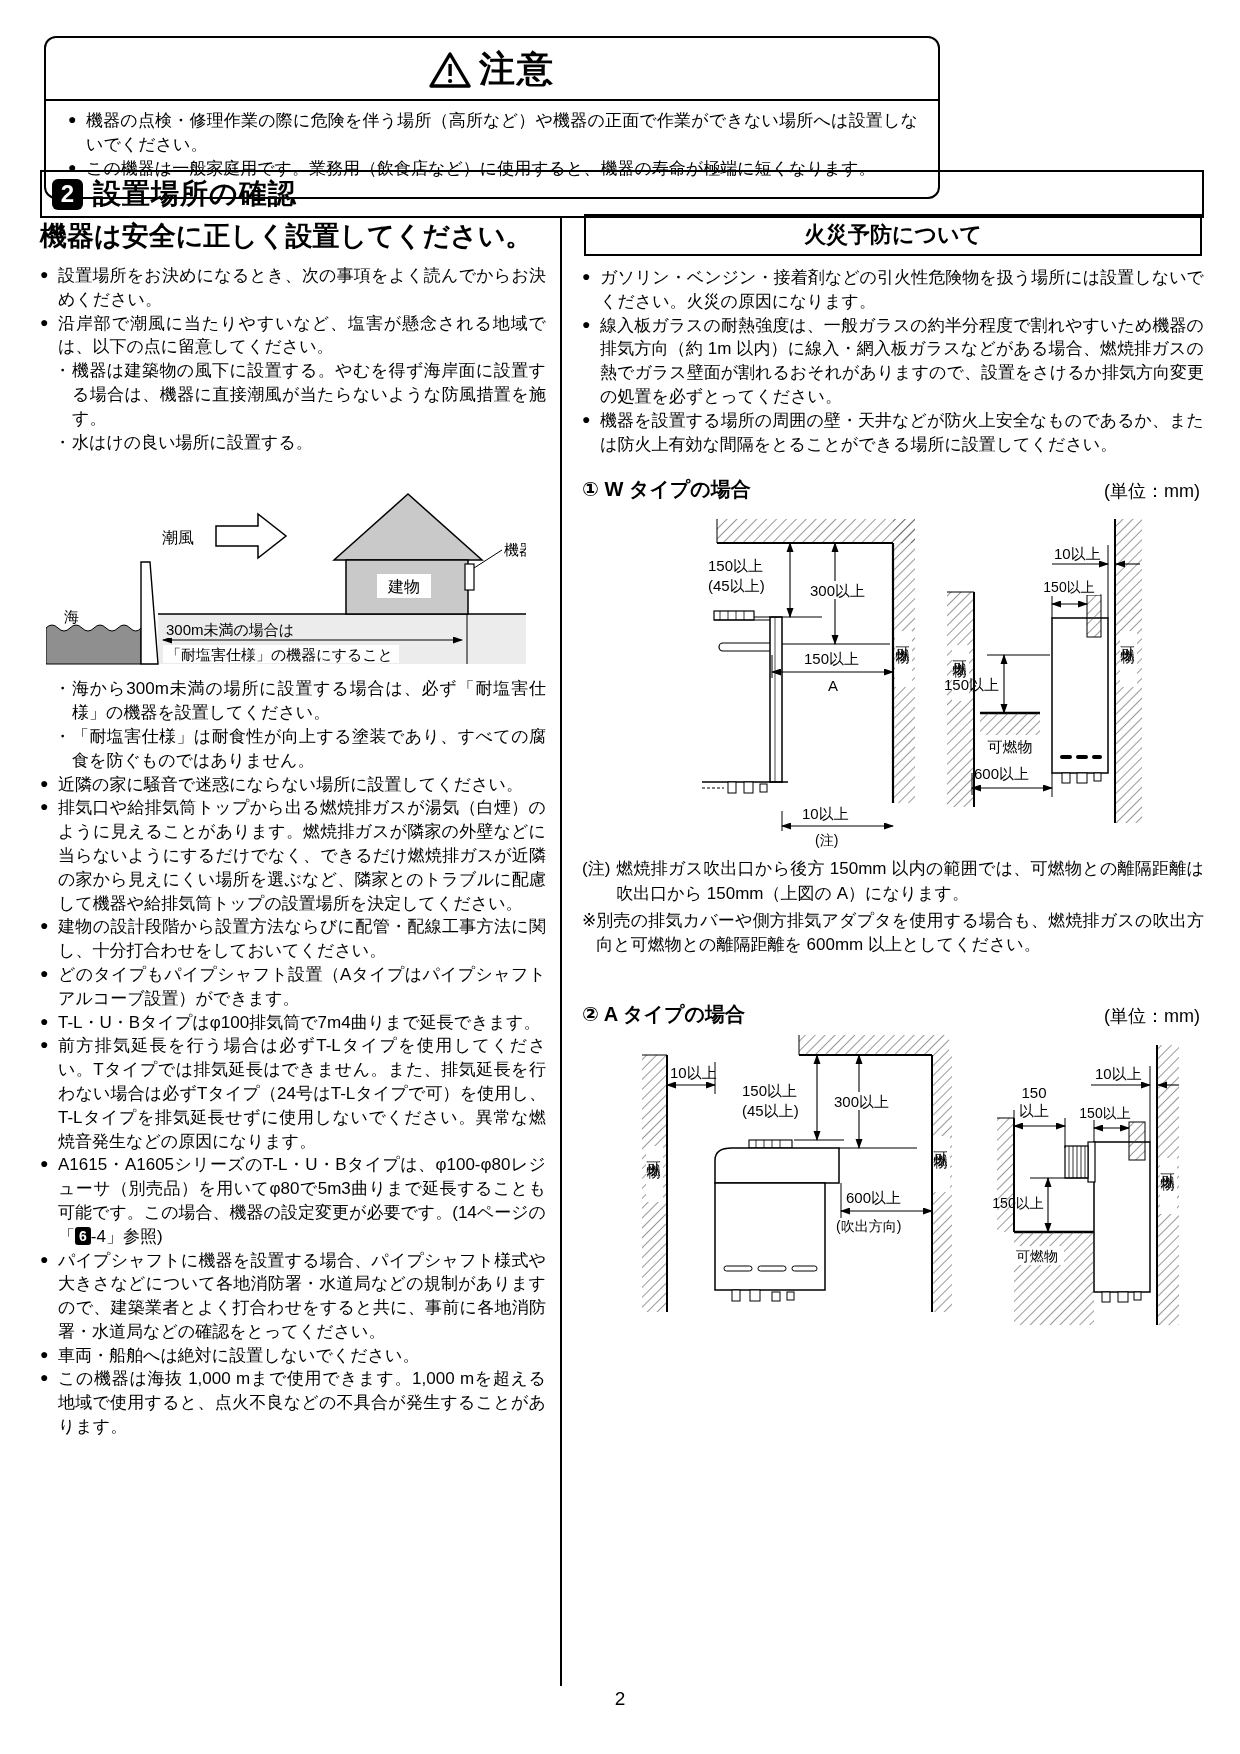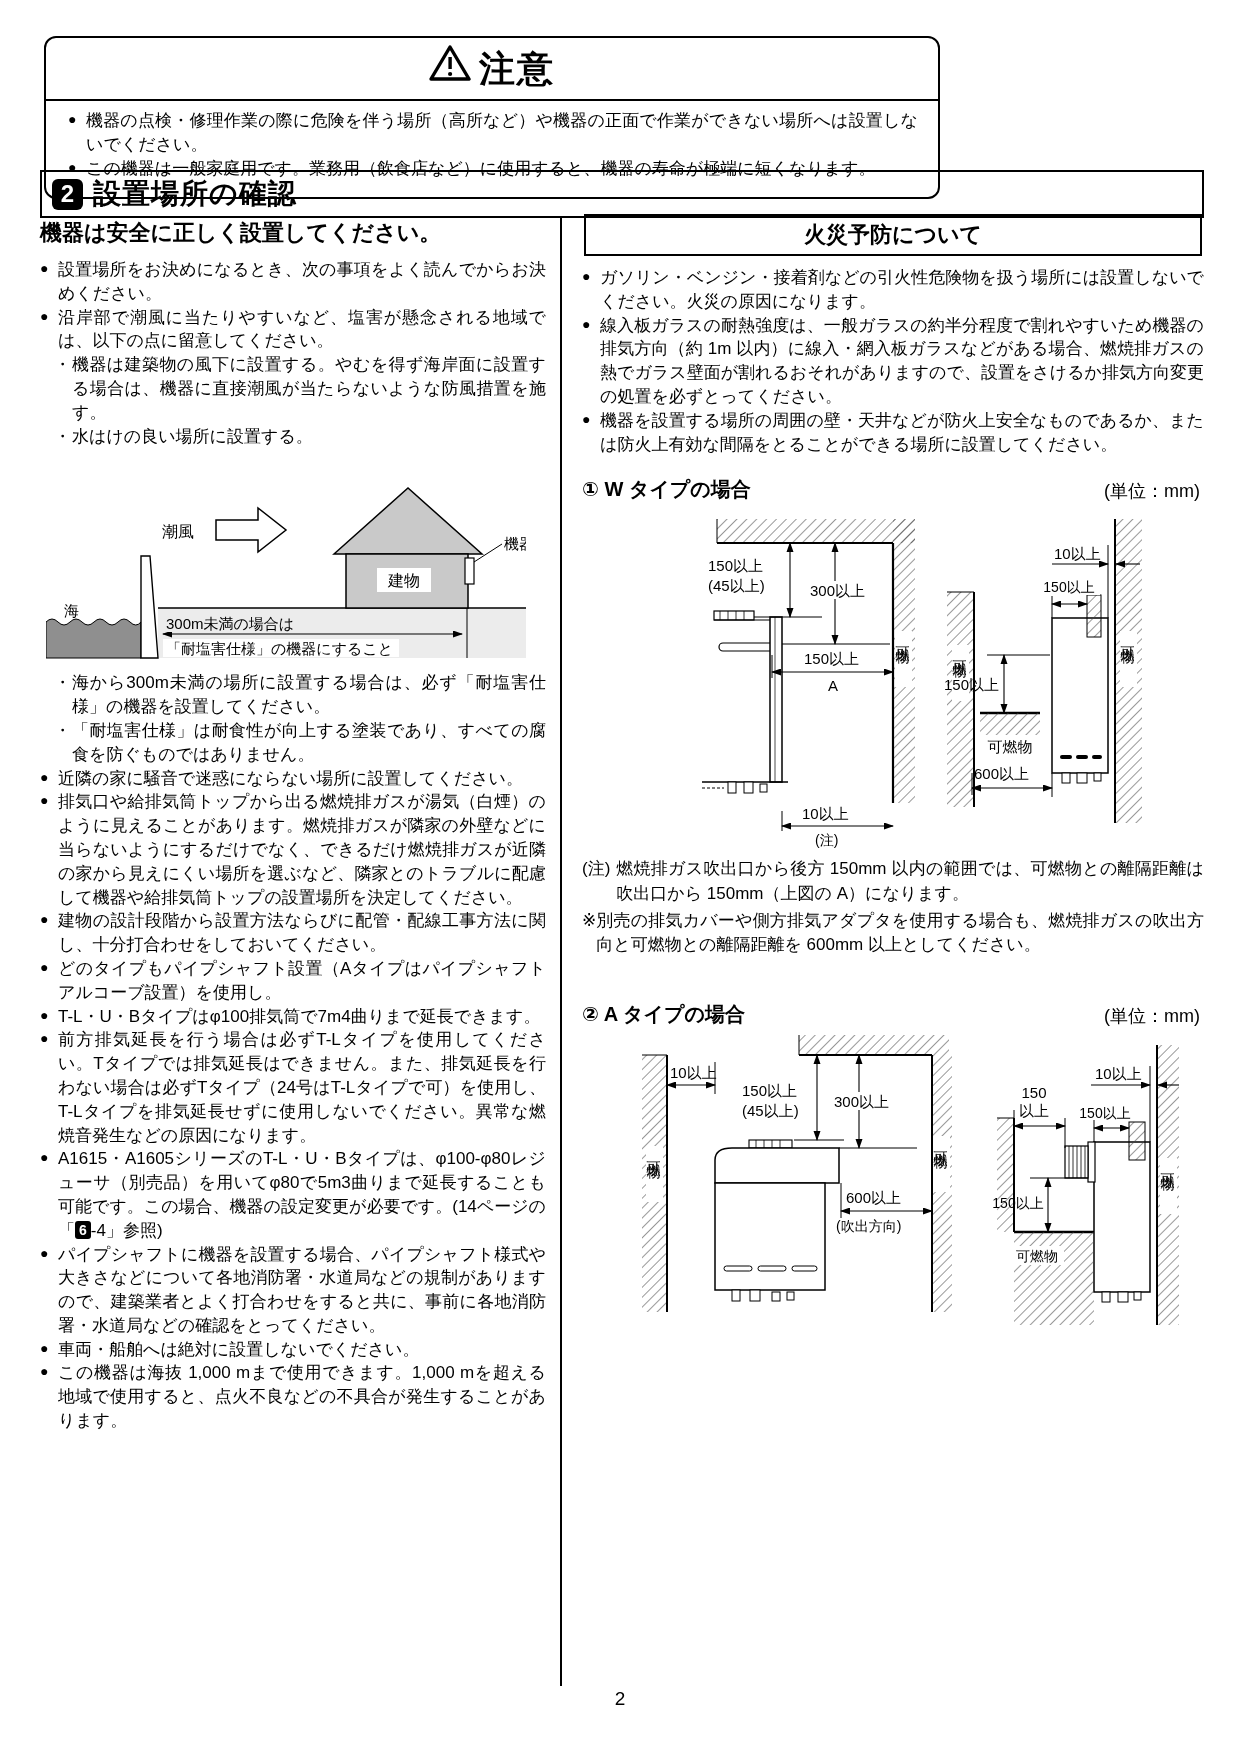--- a/index.html
+++ b/index.html
@@ -1,33 +1,33 @@
 <!DOCTYPE html>
 <html><head>
 <meta charset="utf-8">
 <style>
   html,body{margin:0;padding:0;background:#888;}
   .page{width:1240px;height:1754px;background:#fff;position:relative;margin:0 auto;
         font-family:"Liberation Sans","DejaVu Sans",sans-serif;color:#000;}
   
   .caution-box{position:absolute;left:44px;top:36px;width:892px;border:2.5px solid #000;border-radius:12px;background:#fff;}
-  .caution-title{display:flex;justify-content:center;align-items:flex-start;gap:8px;padding:7px 0 5px;border-bottom:2px solid #000;}
+  .caution-title{display:flex;justify-content:center;align-items:center;gap:8px;padding:7px 0 5px;border-bottom:2px solid #000;}
   .caution-title .txt{font-size:36px;font-weight:bold;letter-spacing:2px;}
   .caution-list{list-style:none;margin:8px;padding:0 12px 9px 14px;font-size:17px;line-height:1.4;text-align:justify;}
   .caution-list li{position:relative;padding-left:18px;}
   .caution-list li::before{content:"●";position:absolute;left:0;top:1px;font-size:14px;}
   
   .section-header{position:absolute;left:40px;top:170px;width:1164px;border:2.5px solid #000;display:flex;align-items:center;gap:10px;padding:3px 10px;box-sizing:border-box;}
   .sec-num{background:#000;color:#fff;font-weight:bold;font-size:24px;border-radius:6px;width:31px;height:31px;display:flex;align-items:center;justify-content:center;}
   .sec-title{font-size:28px;font-weight:bold;letter-spacing:1px;}
   
   .col-divider{position:absolute;left:560px;top:218px;width:1.5px;height:1468px;background:#000;}
   .left-col{position:absolute;left:40px;top:218px;width:506px;}
   .right-col{position:absolute;left:582px;top:214px;width:622px;}
-  .lead{font-size:22px;font-weight:bold;margin:0 0 10px;}
+  .lead{font-size:27px;font-weight:bold;margin:0 0 10px;}
   ul.blt{list-style:none;margin:0;padding:0;font-size:17px;line-height:1.4;text-align:justify;}
   ul.blt li{position:relative;padding-left:18px;}
   ul.blt li.b::before{content:"●";position:absolute;left:0;top:1px;font-size:14px;}
   ul.blt li.s{padding-left:32px;}
   ul.blt li.s::before{content:"・";position:absolute;left:14px;top:0;}
   .numbox{display:inline-block;background:#000;color:#fff;font-weight:bold;border-radius:3px;padding:0 4px;font-size:14px;line-height:18px;vertical-align:1px;}
   .fig{margin:8px 0 6px 6px;}
   
   .fire-box{border:2px solid #000;text-align:center;font-size:22px;font-weight:bold;padding:4px 0;margin:0 2px 10px 2px;}
   .fig-head{display:flex;justify-content:space-between;align-items:flex-end;margin:20px 0 2px;}
@@ -116,21 +116,21 @@
         <text x="120" y="198" font-size="15">「耐塩害仕様」の機器にすること</text>
       </svg>
     </div>
 
     <ul class="blt">
       <li class="s">海から300m未満の場所に設置する場合は、必ず「耐塩害仕様」の機器を設置してください。</li>
       <li class="s">「耐塩害仕様」は耐食性が向上する塗装であり、すべての腐食を防ぐものではありません。</li>
       <li class="b">近隣の家に騒音で迷惑にならない場所に設置してください。</li>
       <li class="b">排気口や給排気筒トップから出る燃焼排ガスが湯気（白煙）のように見えることがあります。燃焼排ガスが隣家の外壁などに当らないようにするだけでなく、できるだけ燃焼排ガスが近隣の家から見えにくい場所を選ぶなど、隣家とのトラブルに配慮して機器や給排気筒トップの設置場所を決定してください。</li>
       <li class="b">建物の設計段階から設置方法ならびに配管・配線工事方法に関し、十分打合わせをしておいてください。</li>
-      <li class="b">どのタイプもパイプシャフト設置（Aタイプはパイプシャフトアルコーブ設置）を使用し。</li>
+      <li class="b">どのタイプもパイプシャフト設置（Aタイプはパイプシャフトアルコーブ設置）ができます。</li>
       <li class="b">T-L・U・Bタイプはφ100排気筒で7m4曲りまで延長できます。</li>
       <li class="b">前方排気延長を行う場合は必ずT-Lタイプを使用してください。Tタイプでは排気延長はできません。また、排気延長を行わない場合は必ずTタイプ（24号はT-Lタイプで可）を使用し、T-Lタイプを排気延長せずに使用しないでください。異常な燃焼音発生などの原因になります。</li>
       <li class="b"><span>A1615・A1605シリーズのT-L・U・Bタイプは、φ100-φ80レジューサ（別売品）を用いてφ80で5m3曲りまで延長することも可能です。この場合、機器の設定変更が必要です。(14ページの「</span><span class="numbox">6</span><span>-4」参照)</span></li>
       <li class="b">パイプシャフトに機器を設置する場合、パイプシャフト様式や大きさなどについて各地消防署・水道局などの規制がありますので、建築業者とよく打合わせをすると共に、事前に各地消防署・水道局などの確認をとってください。</li>
       <li class="b">車両・船舶へは絶対に設置しないでください。</li>
       <li class="b">この機器は海抜 1,000 mまで使用できます。1,000 mを超える地域で使用すると、点火不良などの不具合が発生することがあります。</li>
     </ul>
   </div>
 
   <div class="right-col">

